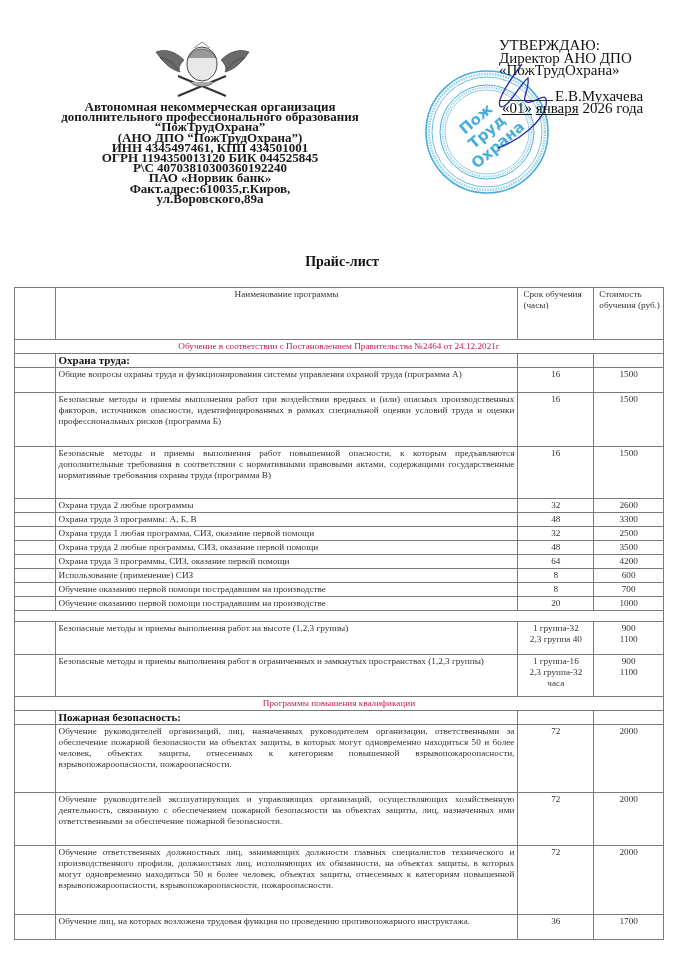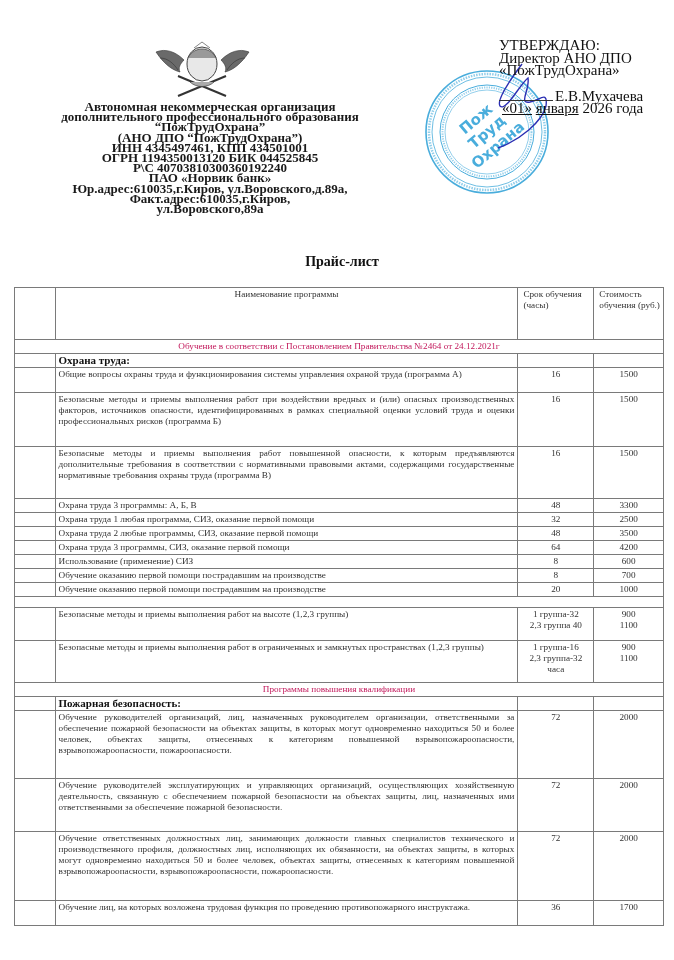--- a/index.html
+++ b/index.html
@@ -50,21 +50,20 @@
 
 <div class="org">
   <div>Автономная некоммерческая организация</div>
   <div>дополнительного профессионального образования</div>
   <div>“ПожТрудОхрана”</div>
   <div>(АНО ДПО “ПожТрудОхрана”)</div>
   <div>ИНН 4345497461, КПП 434501001</div>
   <div>ОГРН 1194350013120 БИК 044525845</div>
   <div>Р\С 40703810300360192240</div>
   <div>ПАО «Норвик банк»</div>
-  <div>Юр.адрес:610035,г.Киров, ул.Воровского,д.89а,</div>
   <div>Факт.адрес:610035,г.Киров,</div>
   <div>ул.Воровского,89а</div>
 </div>
 
 <svg class="stamp" viewBox="0 0 128 128">
   <g fill="none" stroke="#2a9fd6">
     <circle cx="64" cy="64" r="61" stroke-width="1.6"></circle>
     <circle cx="64" cy="64" r="55" stroke-width="0.8"></circle>
     <circle cx="64" cy="64" r="47" stroke-width="1"></circle>
     <circle cx="64" cy="64" r="42" stroke-width="0.6"></circle>
@@ -130,20 +129,26 @@
         <td class="c3">1500</td>
       </tr>
       <tr style="height: 52px;">
         <td class="c0"></td>
         <td class="c1">Безопасные методы и приемы выполнения работ повышенной опасности, к которым предъявляются дополнительные требования в соответствии с нормативными правовыми актами, содержащими государственные нормативные требования охраны труда (программа В)</td>
         <td class="c2">16</td>
         <td class="c3">1500</td>
       </tr>
       <tr>
         <td class="c0"></td>
+        <td class="c1">Охрана труда 2 любые программы</td>
+        <td class="c2">32</td>
+        <td class="c3">2600</td>
+      </tr>
+      <tr>
+        <td class="c0"></td>
         <td class="c1">Охрана труда 3 программы: А, Б, В</td>
         <td class="c2">48</td>
         <td class="c3">3300</td>
       </tr>
       <tr>
         <td class="c0"></td>
         <td class="c1">Охрана труда 1 любая программа, СИЗ, оказание первой помощи</td>
         <td class="c2">32</td>
         <td class="c3">2500</td>
       </tr>

